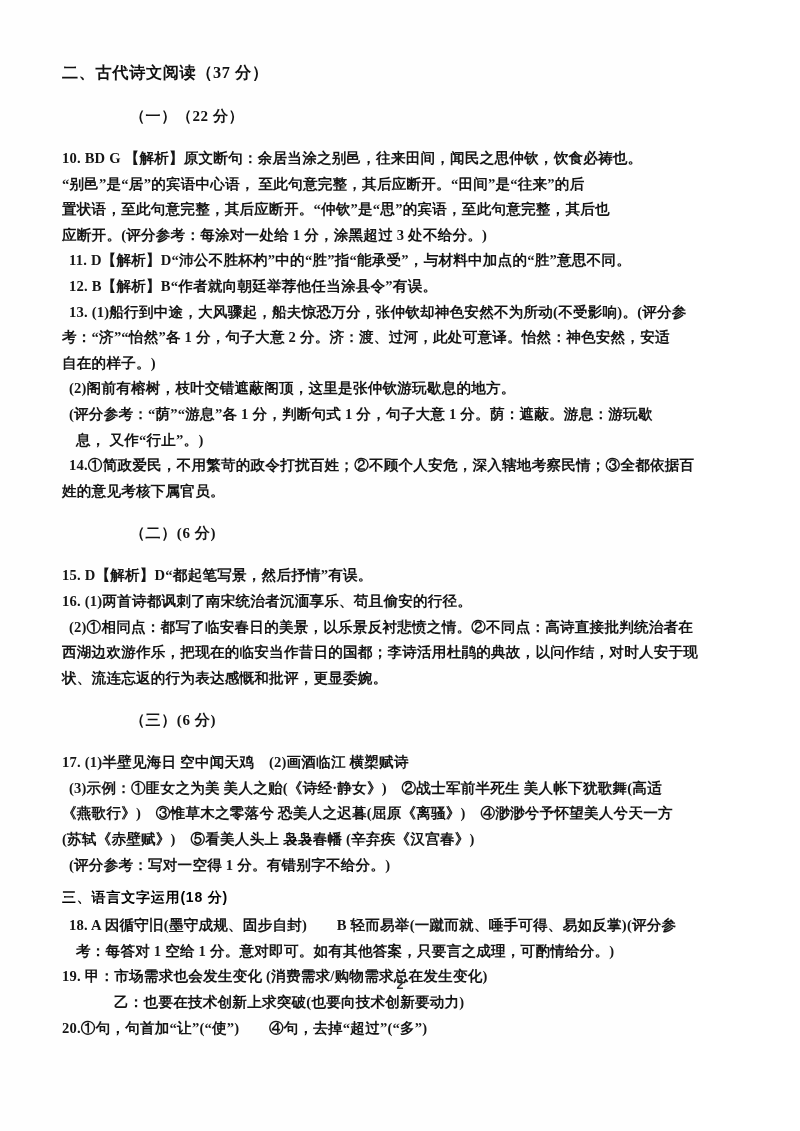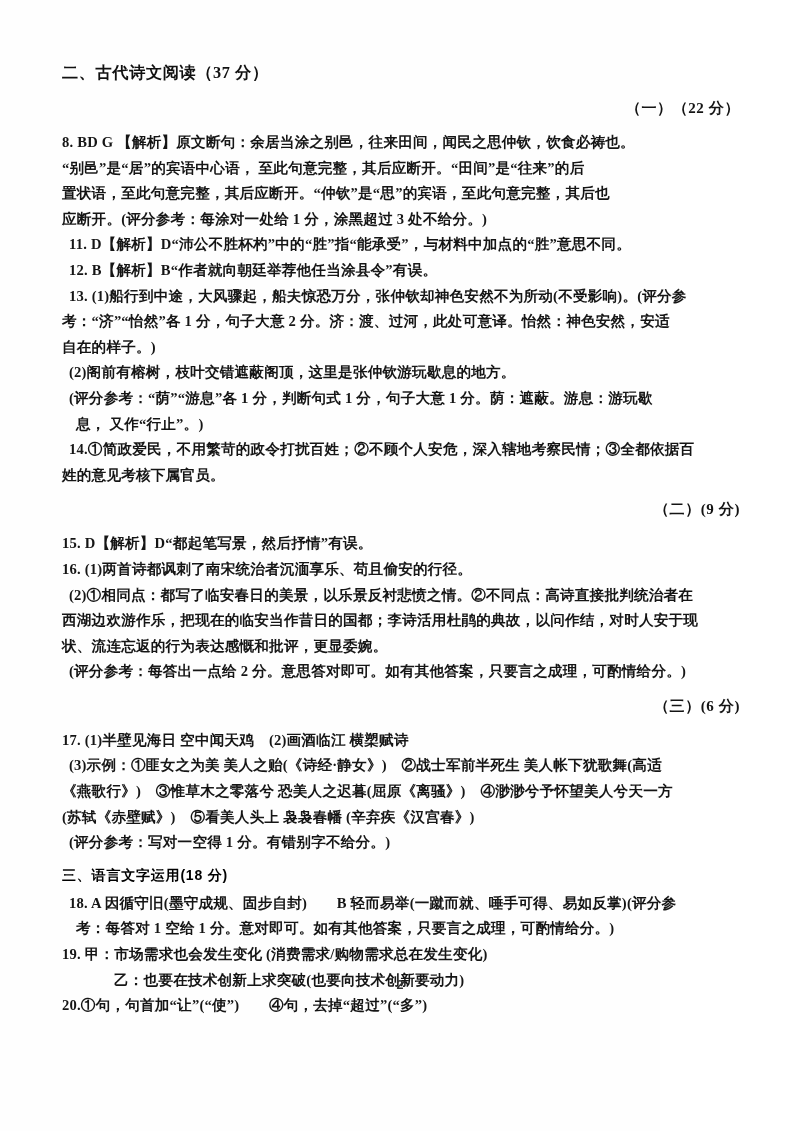--- a/index.html
+++ b/index.html
@@ -59,25 +59,24 @@
     letter-spacing: 0.8px;
     margin: 4px 0 1px 0;
     color: #000;
     font-family: "Liberation Sans", "DejaVu Sans", sans-serif;
   }
   
   .sub-h {
     font-size: 15px;
     line-height: 27px;
     font-weight: 600;
-    margin: 8px;
+    margin: 16px;
     padding-left: 52px;
     letter-spacing: 0.6px;
     color: #141414;
-    text-align: right;
   }
   
   .item {
     font-weight: 600;
     margin: 0;
   }
   .ind-0  { padding-left: 0px; }
   .ind-1  { padding-left: 7px; }
   .ind-2  { padding-left: 14px; }
   .ind-lead { padding-left: 52px; }
@@ -99,45 +98,44 @@
 </head>
 <body>
 
 <div class="page">
   <div class="content">
 
     <div class="blk">
       <div class="sec-h">二、古代诗文阅读（37 分）</div>
       <div class="sub-h">（一）（22 分）</div>
 
-      <div class="ln item ind-0">8. BD G 【解析】原文断句：余居当涂之别邑，往来田间，闻民之思仲钦，饮食必祷也。</div>
+      <div class="ln item ind-0">10. BD G 【解析】原文断句：余居当涂之别邑，往来田间，闻民之思仲钦，饮食必祷也。</div>
       <div class="ln item ind-0">“别邑”是“居”的宾语中心语， 至此句意完整，其后应断开。“田间”是“往来”的后</div>
       <div class="ln item ind-0">置状语，至此句意完整，其后应断开。“仲钦”是“思”的宾语，至此句意完整，其后也</div>
       <div class="ln item ind-0">应断开。(评分参考：每涂对一处给 1 分，涂黑超过 3 处不给分。)</div>
       <div class="ln item ind-1">11. D【解析】D“沛公不胜杯杓”中的“胜”指“能承受”，与材料中加点的“胜”意思不同。</div>
       <div class="ln item ind-1">12. B【解析】B“作者就向朝廷举荐他任当涂县令”有误。</div>
       <div class="ln item ind-1">13. (1)船行到中途，大风骤起，船夫惊恐万分，张仲钦却神色安然不为所动(不受影响)。(评分参</div>
       <div class="ln item ind-0">考：“济”“怡然”各 1 分，句子大意 2 分。济：渡、过河，此处可意译。怡然：神色安然，安适</div>
       <div class="ln item ind-0">自在的样子。)</div>
       <div class="ln item ind-1">(2)阁前有榕树，枝叶交错遮蔽阁顶，这里是张仲钦游玩歇息的地方。</div>
       <div class="ln item ind-1">(评分参考：“荫”“游息”各 1 分，判断句式 1 分，句子大意 1 分。荫：遮蔽。游息：游玩歇</div>
       <div class="ln item ind-2">息， 又作“行止”。)</div>
       <div class="ln item ind-1">14.①简政爱民，不用繁苛的政令打扰百姓；②不顾个人安危，深入辖地考察民情；③全都依据百</div>
       <div class="ln item ind-0">姓的意见考核下属官员。</div>
     </div>
 
     <div class="blk">
-      <div class="sub-h">（二）(9 分)</div>
+      <div class="sub-h">（二）(6 分)</div>
 
       <div class="ln item ind-0">15. D【解析】D“都起笔写景，然后抒情”有误。</div>
       <div class="ln item ind-0">16. (1)两首诗都讽刺了南宋统治者沉湎享乐、苟且偷安的行径。</div>
       <div class="ln item ind-1">(2)①相同点：都写了临安春日的美景，以乐景反衬悲愤之情。②不同点：高诗直接批判统治者在</div>
       <div class="ln item ind-0">西湖边欢游作乐，把现在的临安当作昔日的国都；李诗活用杜鹃的典故，以问作结，对时人安于现</div>
       <div class="ln item ind-0">状、流连忘返的行为表达感慨和批评，更显委婉。</div>
-      <div class="ln item ind-1">(评分参考：每答出一点给 2 分。意思答对即可。如有其他答案，只要言之成理，可酌情给分。)</div>
     </div>
 
     <div class="blk">
       <div class="sub-h">（三）(6 分)</div>
 
       <div class="ln item ind-0">17. (1)半壁见海日 空中闻天鸡　(2)画酒临江 横槊赋诗</div>
       <div class="ln item ind-1">(3)示例：①匪女之为美 美人之贻(《诗经·静女》)　②战士军前半死生 美人帐下犹歌舞(高适</div>
       <div class="ln item ind-0">《燕歌行》)　③惟草木之零落兮 恐美人之迟暮(屈原《离骚》)　④渺渺兮予怀望美人兮天一方</div>
       <div class="ln item ind-0">(苏轼《赤壁赋》)　⑤看美人头上 袅袅春幡 (辛弃疾《汉宫春》)</div>
       <div class="ln item ind-1">(评分参考：写对一空得 1 分。有错别字不给分。)</div>

